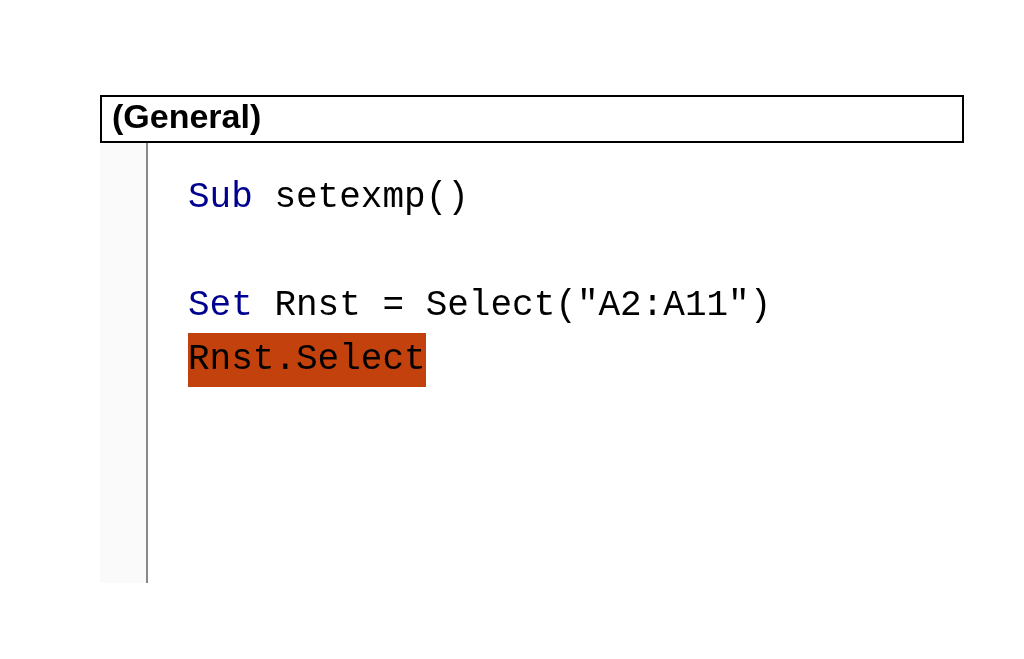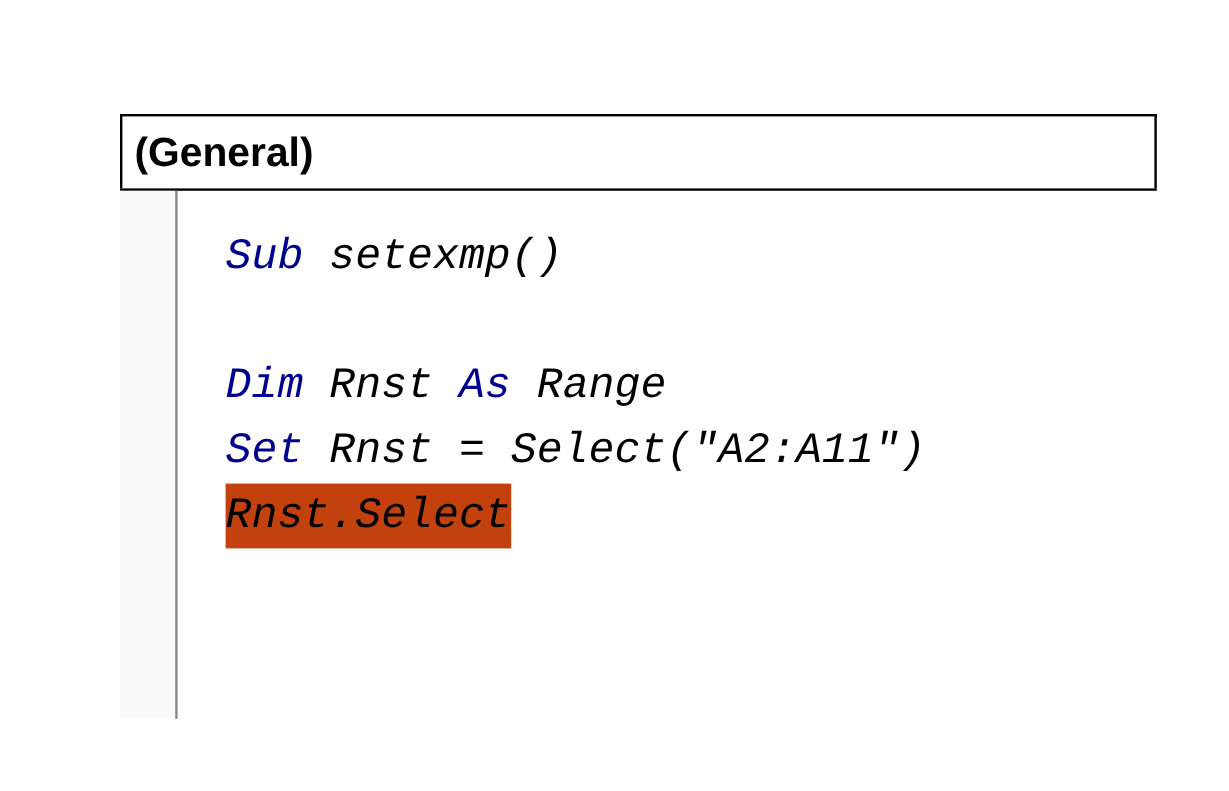--- a/index.html
+++ b/index.html
@@ -18,23 +18,23 @@
     .editor-container {
       position: absolute;
       top: 95px;
       left: 100px;
       right: 60px;
       bottom: 60px;
     }
     .dropdown-bar {
       border: 2px solid #000000;
       border-bottom: none;
-      height: 62px;
+      height: 46px;
       display: flex;
-      align-items: center;
+      align-items: flex-start;
       padding-left: 10px;
       background: #ffffff;
     }
     .dropdown-text {
       font-family: Arial, sans-serif;
       font-size: 34px;
       font-weight: bold;
       color: #000000;
     }
     .code-area {
@@ -51,21 +51,20 @@
       flex: 1;
       padding: 28px 0 0 40px;
       font-family: "Courier New", Courier, monospace;
       font-size: 36px;
       line-height: 1.5;
       color: #000000;
     }
     .code-line {
       white-space: pre;
       margin: 0;
-      font-style: italic;
     }
     .kw {
       color: #000090;
     }
     .str {
       color: #000000;
     }
     .highlight {
       background: #c2410c;
       display: inline-block;
@@ -79,19 +78,18 @@
 
 <div class="editor-container">
   <div class="dropdown-bar">
     <span class="dropdown-text">(General)</span>
   </div>
   <div class="code-area">
     <div class="left-margin"></div>
     <div class="code-content">
       <div class="code-line"><span class="kw">Sub</span><span> setexmp()</span></div>
       <div class="blank-line"></div>
-      <div class="code-line"><span class="kw">Dim</span><span> Rnst </span><span class="kw">As</span><span> Range</span></div>
       <div class="code-line"><span class="kw">Set</span><span> Rnst = Select(</span><span class="str">"A2:A11"</span><span>)</span></div>
       <div class="code-line"><span class="highlight">Rnst.Select</span></div>
       <div class="blank-line"></div>
     </div>
   </div>
 </div>
 
 </body></html>

